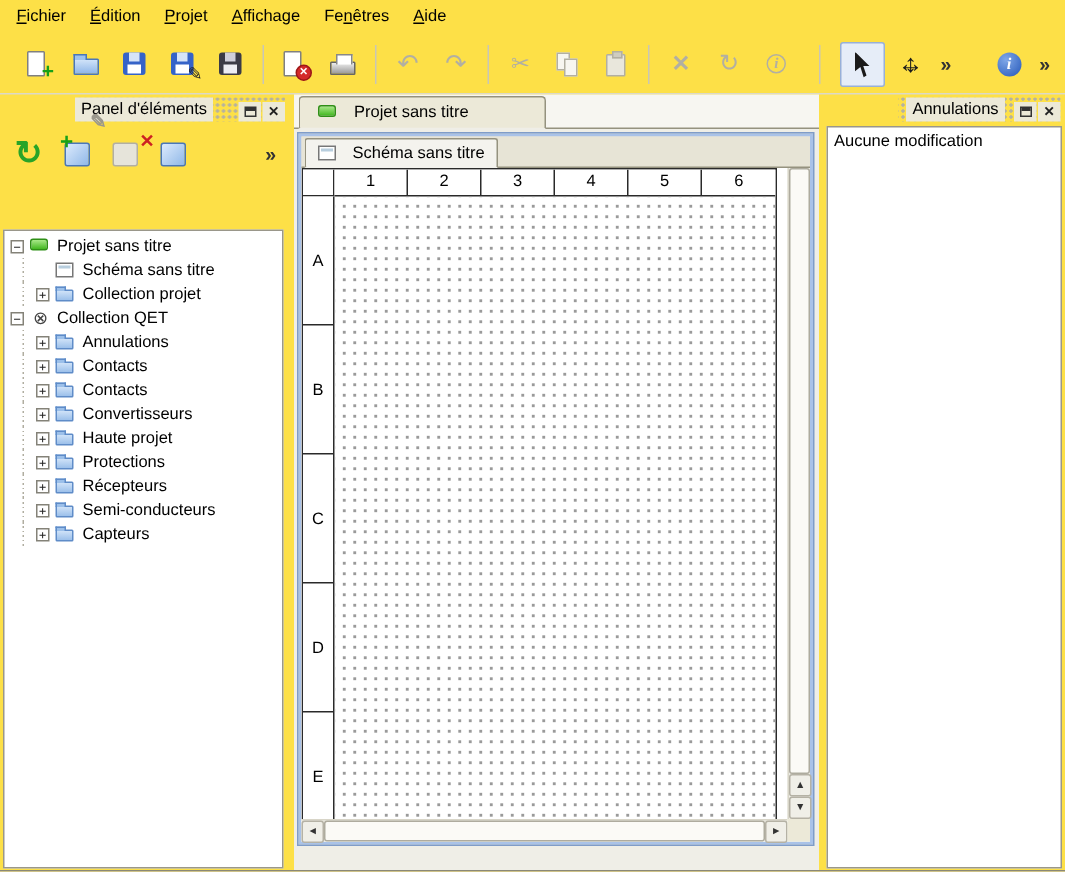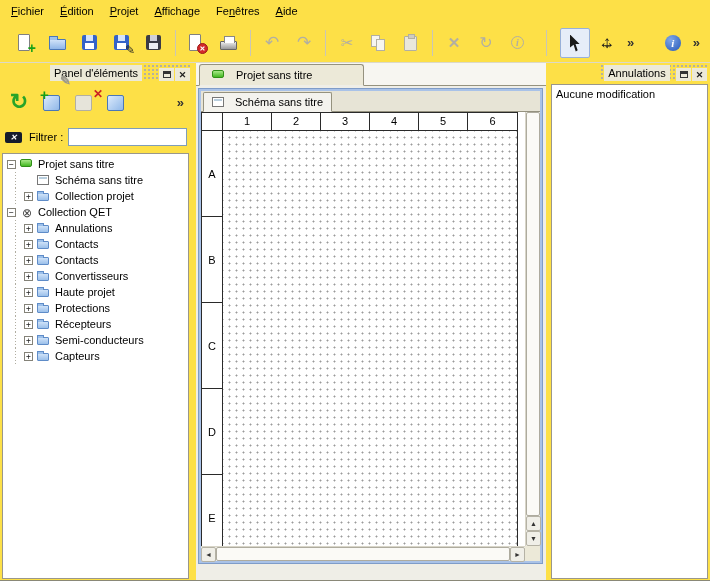--- a/index.html
+++ b/index.html
@@ -329,27 +329,20 @@
           </div>
         </div>
         <div class="ltbtn">
           <div class="ico2 i-delete-element">
             <i></i>
             <b></b>
           </div>
         </div>
         <div class="overflow-chevron">»</div>
       </div>
-    <div class="filter-row">
-      <span class="filter-clear">
-          <i></i>
-        </span>
-      <span>Filtrer :</span>
-      <input class="filter-input" value="" style="">
-    </div>
     <div class="tree-wrap">
         <div class="trow">
           <span class="tindent" style="width: 0px;"></span>
           <span class="texp">−</span>
           <span class="ticon t-project">
             <i></i>
           </span>
           <span class="tlabel">Projet sans titre</span>
         </div>
         <div class="trow">

